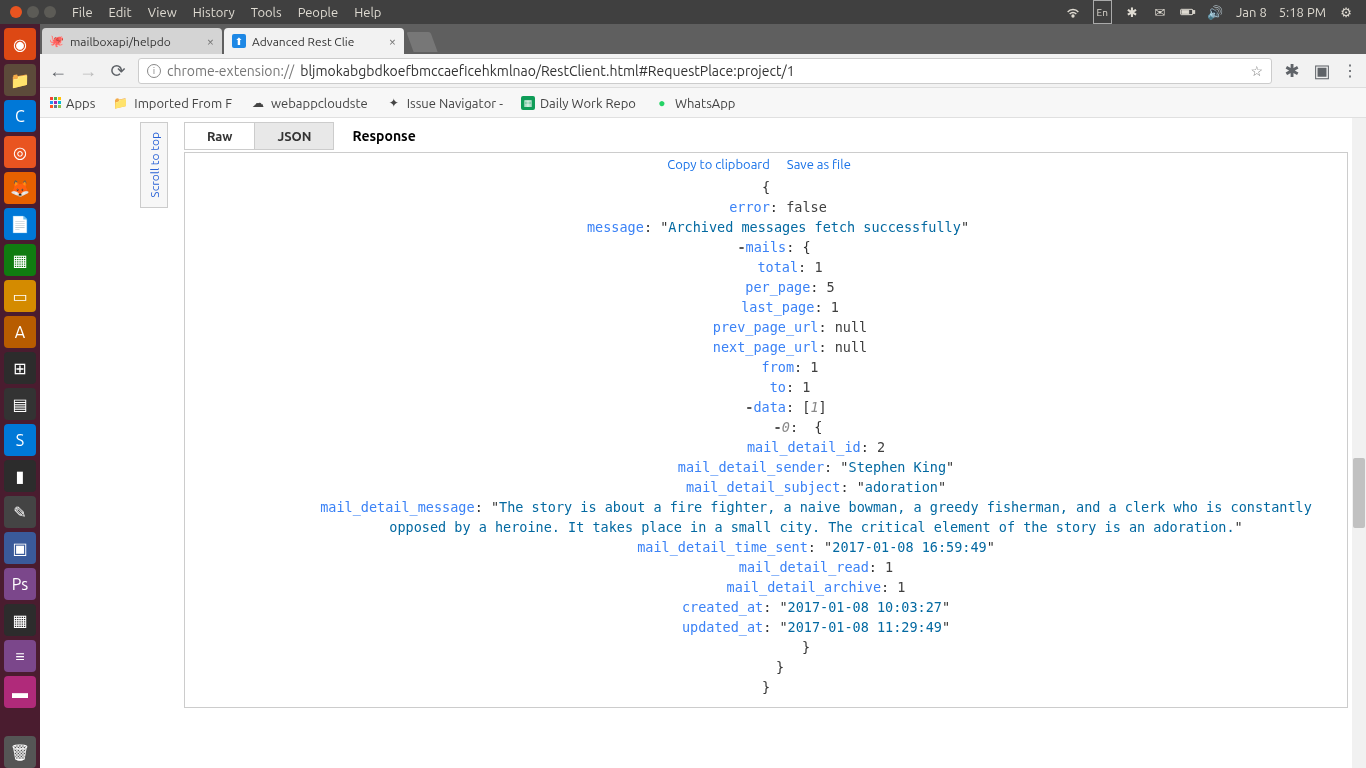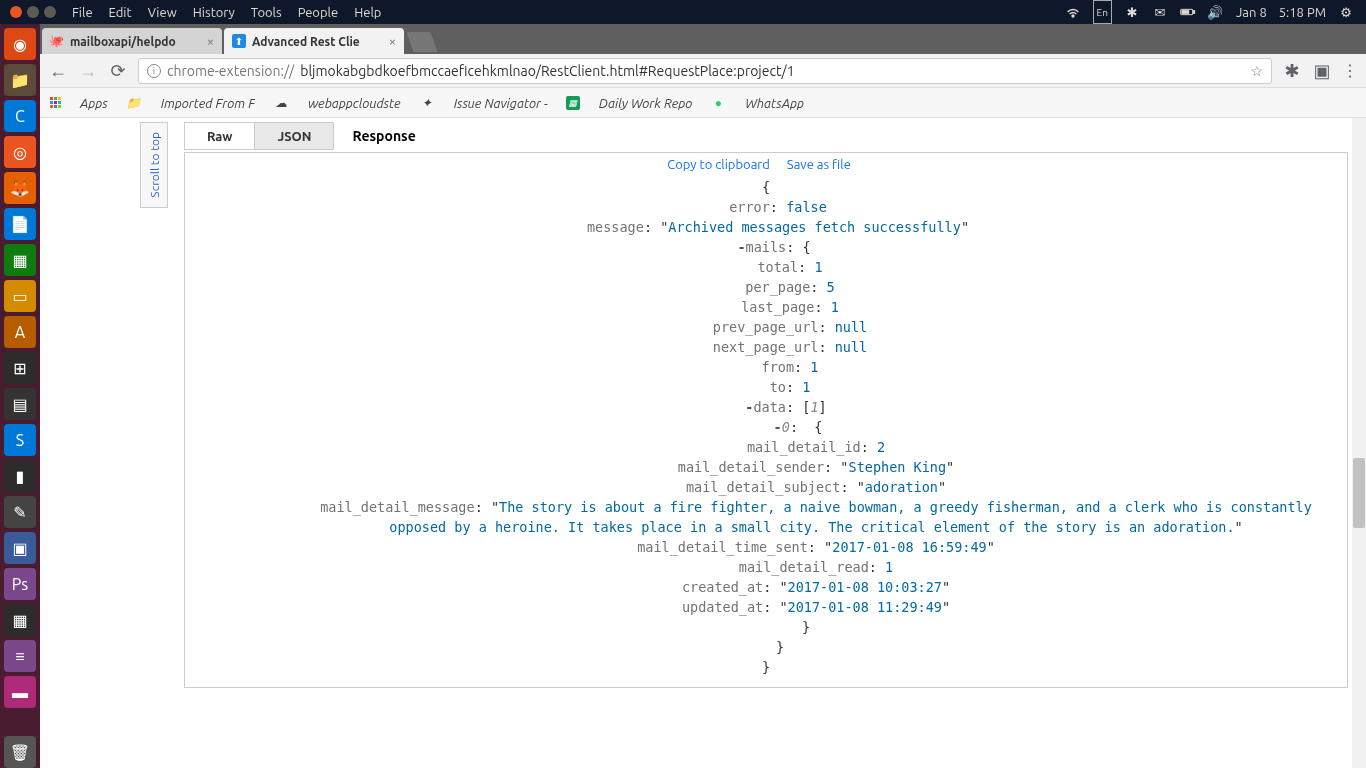--- a/index.html
+++ b/index.html
@@ -1,19 +1,19 @@
 <!DOCTYPE html>
 <html><head>
 <meta charset="utf-8">
 <style>
 * { margin: 0; padding: 0; box-sizing: border-box; }
 body { font-family: Ubuntu, Arial, sans-serif; width: 1366px; height: 768px; overflow: hidden; background: #fff; position: relative; }
 
 
-.menubar { height: 24px; background: #0f172a; color: #dfdbd2; display: flex; align-items: center; font-size: 13px; padding: 0 4px; justify-content: space-between; }
+.menubar { height: 24px; background: #404040; color: #dfdbd2; display: flex; align-items: center; font-size: 13px; padding: 0 4px; justify-content: space-between; }
 .menubar-left { display: flex; align-items: center; gap: 0; }
 .window-controls { display: flex; gap: 5px; padding: 0 6px; }
 .wc { width: 12px; height: 12px; border-radius: 50%; background: #5c5b56; display:block; }
 .wc.close { background: #e95420; }
 .menu-items { display: flex; gap: 16px; padding-left: 10px; }
 .menu-items span { cursor: default; }
 .menubar-right { display: flex; align-items: center; gap: 12px; padding-right: 8px; }
 .menubar-right .tray-icon { width: 16px; height: 24px; display:inline-flex; align-items:center; justify-content:center; color:#dfdbd2; }
 .user-label { background: rgba(0,0,0,0.2); padding: 2px 8px; font-size: 12px; position:absolute; right:0; top:24px; color:#ddd; }
 
@@ -28,35 +28,35 @@
 .launcher .app.blue { background: #0078d7; }
 .launcher .app.purple { background: #7b478b; }
 .launcher .spacer { flex: 1; }
 
 
 .browser { position: absolute; top: 24px; left: 40px; right: 0; bottom: 0; background: #fff; display:flex; flex-direction:column; }
 .tabbar { height: 30px; background: #5f5f5f; display:flex; align-items:flex-end; }
 .tab { height: 26px; background: #d4d4d4; color: #333; font-size: 12px; display:flex; align-items:center; padding: 0 8px; border-radius: 4px 4px 0 0; min-width: 180px; max-width: 195px; margin-left: 2px; gap:6px; position:relative; }
 .tab.active { background: #f2f2f2; }
 .tab .favicon { width:14px; height:14px; display:inline-flex; align-items:center; justify-content:center; font-size:12px; }
-.tab .title { flex:1; white-space:nowrap; overflow:hidden; text-overflow:ellipsis;font-weight:bold; }
+.tab .title { flex:1; white-space:nowrap; overflow:hidden; text-overflow:ellipsis; }
 .tab .close { color:#777; font-size:13px; }
 .newtab { width: 24px; height: 20px; background: #777; margin-left:6px; border-radius:2px 2px 0 0; transform: skewX(20deg); margin-bottom:2px;}
 
 .addrbar { height: 34px; background: #f2f2f2; border-bottom: 1px solid #ddd; display:flex; align-items:center; padding: 0 8px; gap: 10px; }
 .navbtn { color:#5f6368; width:20px; text-align:center; font-size:18px; }
 .navbtn.disabled { color: #bbb; }
 .omnibox { flex:1; height: 26px; border: 1px solid #ccc; border-radius: 3px; display:flex; align-items:center; padding: 0 8px; font-size: 14px; color:#777; background:#fff; gap:6px; }
 .omnibox .info-icon { width:14px; height:14px; border:1px solid #888; border-radius:50%; display:inline-flex; align-items:center; justify-content:center; font-size:10px; color:#888; }
 .omnibox .url-dark { color:#333; }
 .star { color:#777; }
 .kebab { color:#5f6368; font-size:16px; }
 
 .bookmarks { height: 30px; background: #f7f7f7; border-bottom:1px solid #e0e0e0; display:flex; align-items:center; padding: 0 10px; gap: 18px; font-size: 13px; color:#444; }
-.bookmarks .bm { display:flex; align-items:center; gap:19px; white-space:nowrap; overflow:hidden; max-width:160px;font-style:italic; }
+.bookmarks .bm { display:flex; align-items:center; gap:5px; white-space:nowrap; overflow:hidden; max-width:160px; }
 .apps-icon { display:inline-grid; grid-template-columns: repeat(3, 3px); grid-template-rows: repeat(3, 3px); gap:1px; }
 .apps-icon i { background:#f44336; }
 .apps-icon i:nth-child(2){background:#4caf50}.apps-icon i:nth-child(3){background:#ffc107}.apps-icon i:nth-child(4){background:#2196f3}.apps-icon i:nth-child(5){background:#9c27b0}.apps-icon i:nth-child(6){background:#00bcd4}.apps-icon i:nth-child(7){background:#ff5722}.apps-icon i:nth-child(8){background:#607d8b}.apps-icon i:nth-child(9){background:#8bc34a}
 .bm-favicon { width:16px; height:16px; display:inline-flex; align-items:center; justify-content:center; font-size:12px; }
 
 
 .page { flex:1; background:#fff; position:relative; overflow:hidden;text-align:center; }
 .scrollbar-track { position:absolute; right:0; top:0; bottom:0; width:14px; background:#f1f1f1; }
 .scrollbar-thumb { position:absolute; right:1px; top:340px; width:12px; height:70px; background:#c1c1c1; border-radius:2px; }
 
@@ -68,24 +68,24 @@
 .resp-tab { padding: 0 22px; display:flex; align-items:center; font-size:13px; font-weight:bold; color:#333; border-right:1px solid #ccc; background:#fff; }
 .resp-tab.active { background:#e8e8e8; }
 .resp-tab:last-child { border-right:none; }
 
 .resp-body { border:1px solid #ccc; margin-top: 2px; }
 .resp-links { padding: 4px 10px; font-size:13px; }
 .resp-links a { color:#1a73e8; text-decoration:none; margin-right:14px; }
 
 .json-view { font-family: "DejaVu Sans Mono", Consolas, monospace; font-size: 13.5px; line-height: 20px; padding: 2px 6px 10px 6px; color:#333; }
 .json-view .indent { display:block; }
-.k { color: #737373; } 
+.k { color: #3b82f6; } 
 .p { color: #333; }    
 .s { color: #0369a1; } 
-.n { color: #0369a1; } 
+.n { color: #404040; } 
 .toggle { color: #555; font-weight: bold; }
 .idx { color:#888; font-style:italic; }
 
 </style>
 </head>
 <body>
 
 <div class="menubar">
   <div class="menubar-left">
     <div class="window-controls">
@@ -257,20 +257,21 @@
 <span class="indent" style="padding-left:48px"><span class="k">from</span><span class="p">: </span><span class="n">1</span></span>
 <span class="indent" style="padding-left:48px"><span class="k">to</span><span class="p">: </span><span class="n">1</span></span>
 <span class="indent" style="padding-left:40px"><span class="toggle">-</span><span class="k">data</span><span class="p">: [</span><span class="idx">1</span><span class="p">]</span></span>
 <span class="indent" style="padding-left:64px"><span class="toggle">-</span><span class="idx">0</span><span class="p">:&nbsp;&nbsp;{</span></span>
 <span class="indent" style="padding-left:100px"><span class="k">mail_detail_id</span><span class="p">: </span><span class="n">2</span></span>
 <span class="indent" style="padding-left:100px"><span class="k">mail_detail_sender</span><span class="p">: "</span><span class="s">Stephen King</span><span class="p">"</span></span>
 <span class="indent" style="padding-left:100px"><span class="k">mail_detail_subject</span><span class="p">: "</span><span class="s">adoration</span><span class="p">"</span></span>
 <span class="indent" style="padding-left:100px"><span class="k">mail_detail_message</span><span class="p">: "</span><span class="s">The story is about a fire fighter, a naive bowman, a greedy fisherman, and a clerk who is constantly opposed by a heroine. It takes place in a small city. The critical element of the story is an adoration.</span><span class="p">"</span></span>
 <span class="indent" style="padding-left:100px"><span class="k">mail_detail_time_sent</span><span class="p">: "</span><span class="s">2017-01-08 16:59:49</span><span class="p">"</span></span>
 <span class="indent" style="padding-left:100px"><span class="k">mail_detail_read</span><span class="p">: </span><span class="n">1</span></span>
+<span class="indent" style="padding-left:100px"><span class="k">mail_detail_archive</span><span class="p">: </span><span class="n">1</span></span>
 <span class="indent" style="padding-left:100px"><span class="k">created_at</span><span class="p">: "</span><span class="s">2017-01-08 10:03:27</span><span class="p">"</span></span>
 <span class="indent" style="padding-left:100px"><span class="k">updated_at</span><span class="p">: "</span><span class="s">2017-01-08 11:29:49</span><span class="p">"</span></span>
 <span class="indent" style="padding-left:80px"><span class="p">}</span></span>
 <span class="indent" style="padding-left:28px"><span class="p">}</span></span>
 <span class="p">}</span>
         </div>
       </div>
     </div>
   </div>
 </div>

